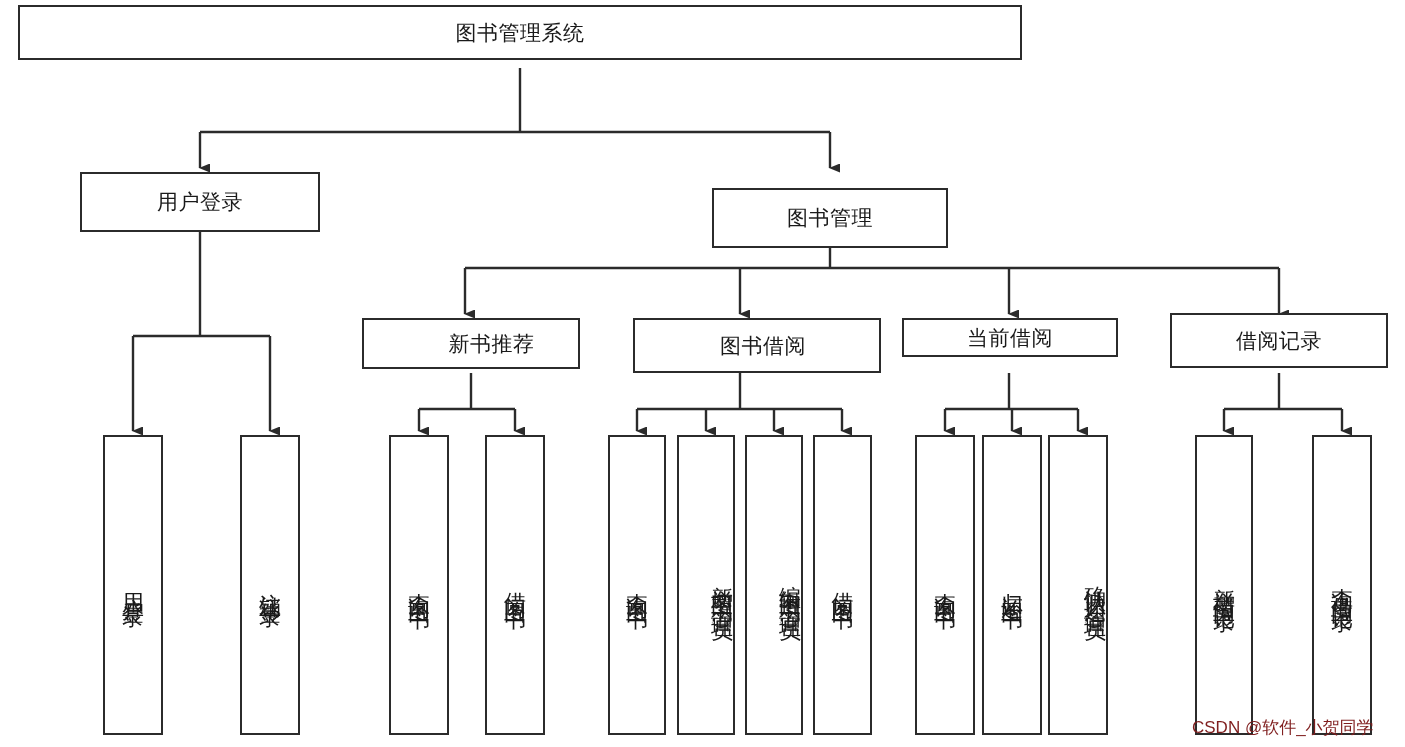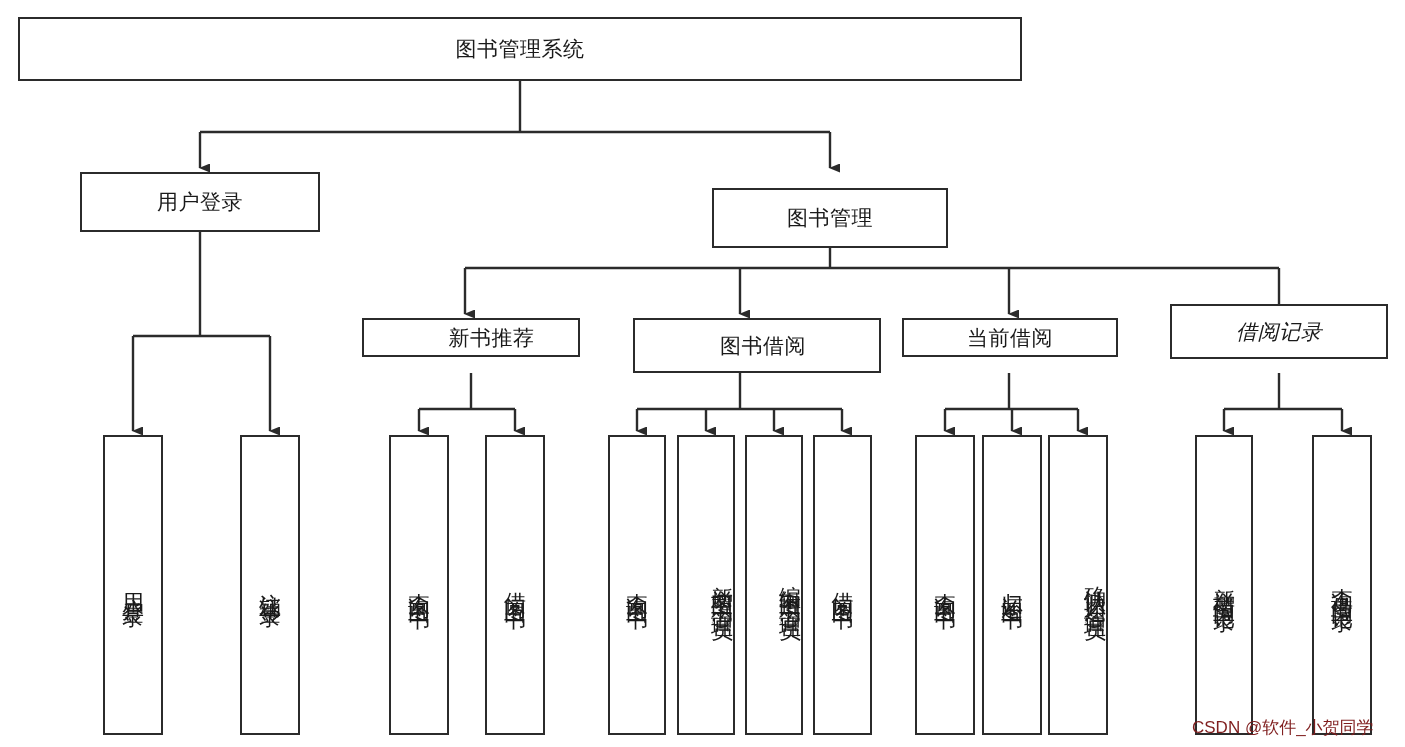--- a/index.html
+++ b/index.html
@@ -106,39 +106,39 @@
         <path d="M 1012 409 L 1012 431" fill="none" stroke="#2b2b2b" stroke-width="2.4" marker-end="url(#arrowhead)"></path>
         <path d="M 1078 409 L 1078 431" fill="none" stroke="#2b2b2b" stroke-width="2.4" marker-end="url(#arrowhead)"></path>
         <path d="M 1279 373 L 1279 409" fill="none" stroke="#2b2b2b" stroke-width="2.4"></path>
         <path d="M 1224 409 L 1342 409" fill="none" stroke="#2b2b2b" stroke-width="2.4"></path>
         <path d="M 1224 409 L 1224 431" fill="none" stroke="#2b2b2b" stroke-width="2.4" marker-end="url(#arrowhead)"></path>
         <path d="M 1342 409 L 1342 431" fill="none" stroke="#2b2b2b" stroke-width="2.4" marker-end="url(#arrowhead)"></path>
       </g>
   </svg>
 
   <div id="node-layer">
-      <div class="node node-h" style="left: 18px; top: 17px; width: 1004px; height: 64px;">
+      <div class="node node-h" style="left: 18px; top: 5px; width: 1004px; height: 55px;">
         <span class="label">图书管理系统</span>
       </div>
       <div class="node node-h" style="left: 80px; top: 172px; width: 240px; height: 60px;">
         <span class="label">用户登录</span>
       </div>
       <div class="node node-h" style="left: 712px; top: 188px; width: 236px; height: 60px;">
         <span class="label">图书管理</span>
       </div>
-      <div class="node node-h" style="left: 362px; top: 318px; width: 218px; height: 39px; padding-left: 41px;">
+      <div class="node node-h" style="left: 362px; top: 318px; width: 218px; height: 51px; padding-left: 41px;">
         <span class="label">新书推荐</span>
       </div>
       <div class="node node-h" style="left: 633px; top: 318px; width: 248px; height: 55px; padding-left: 12px;">
         <span class="label">图书借阅</span>
       </div>
       <div class="node node-h" style="left: 902px; top: 318px; width: 216px; height: 39px;">
         <span class="label">当前借阅</span>
       </div>
-      <div class="node node-h" style="left: 1170px; top: 304px; width: 218px; height: 55px; font-style: italic;">
+      <div class="node node-h" style="left: 1170px; top: 313px; width: 218px; height: 55px;">
         <span class="label">借阅记录</span>
       </div>
       <div class="node node-v center-v" style="left: 103px; top: 435px; width: 60px; height: 300px;">
         <span class="label">用户登录</span>
       </div>
       <div class="node node-v center-v" style="left: 240px; top: 435px; width: 60px; height: 300px;">
         <span class="label">注销登录</span>
       </div>
       <div class="node node-v center-v" style="left: 389px; top: 435px; width: 60px; height: 300px;">
         <span class="label">查询图书</span>

